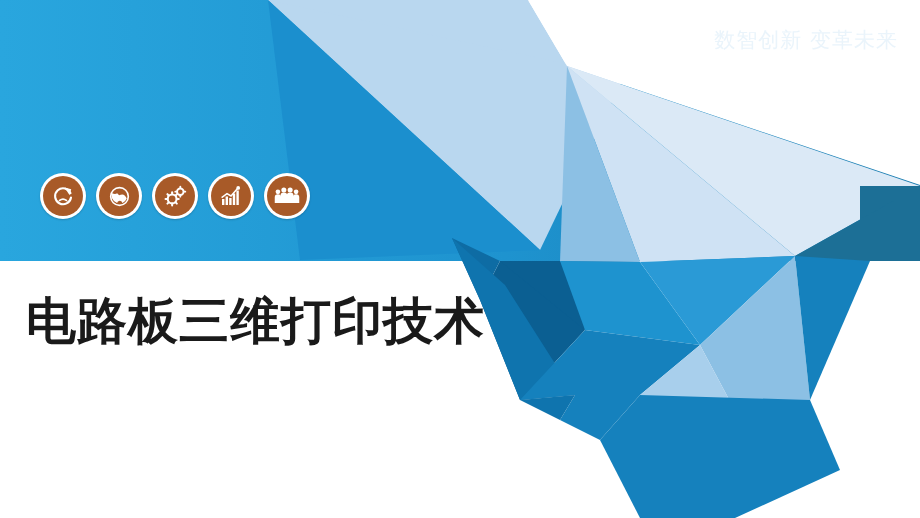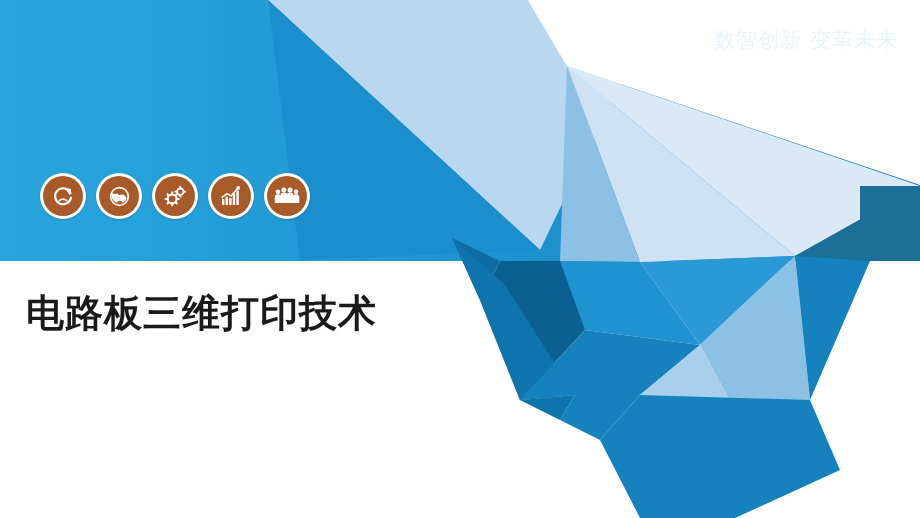--- a/index.html
+++ b/index.html
@@ -66,21 +66,21 @@
     align-items: center;
     justify-content: center;
   }
   .icon-inner svg {
     display: block;
   }
   #title {
     position: absolute;
     left: 26px;
     top: 288px;
-    font-size: 38px;
+    font-size: 50px;
     font-weight: bold;
     color: #1a1a1a;
     letter-spacing: 1px;
     font-family: Liberation Serif, serif;
     white-space: nowrap;
     z-index: 6;
   }
 </style>
 </head>
 <body>

